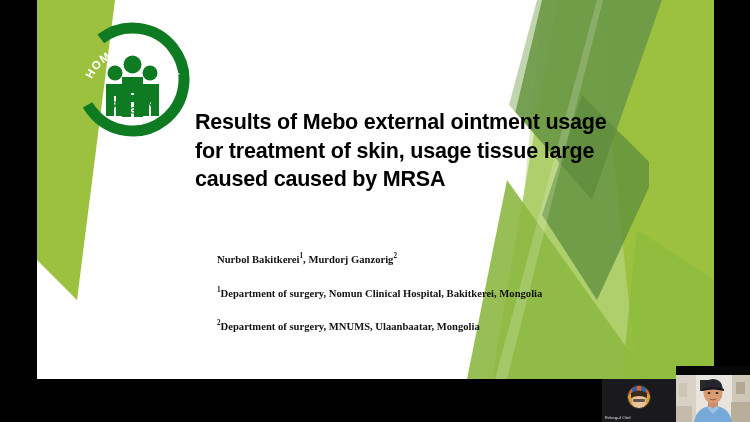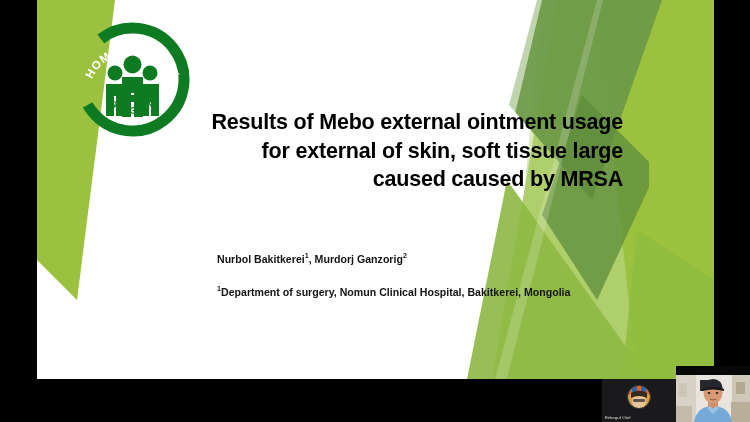--- a/index.html
+++ b/index.html
@@ -49,43 +49,42 @@
     left: 38px;
     top: 22px;
     width: 115px;
     height: 115px;
   }
   #logo-wrap svg { display: block; width: 115px; height: 115px; }
 
   
   #title-block {
     position: absolute;
-    left: 166px;
+    left: 158px;
     top: 108px;
     width: 420px;
-    text-align: right;
   }
   .title-line {
     font-family: "Liberation Sans", sans-serif;
     font-size: 21.5px;
     font-weight: bold;
     color: #000000;
     line-height: 28.5px;
     letter-spacing: -0.2px;
     white-space: nowrap;
   }
 
   #authors-block {
     position: absolute;
     left: 180px;
     top: 249px;
     width: 450px;
   }
   .auth-line {
-    font-family: Liberation Sans, sans-serif;
+    font-family: Liberation Serif, serif;
     font-size: 10.6px;
     font-weight: bold;
     color: #131313;
     line-height: 14px;
     white-space: nowrap;
     margin-bottom: 16px;
   }
   .auth-line sup { font-size: 7.2px; vertical-align: super; }
 
   
@@ -174,29 +173,30 @@
           <circle cx="75" cy="51" r="7.5"></circle>
           <path d="M 66,62 h 18 v 32 h -8 v -20 h -2 v 20 h -8 z"></path>
 
           <rect x="47" y="73" width="37" height="7"></rect>
         </g>
       </svg>
     </div>
 
     <div id="title-block">
       <div class="title-line">Results of Mebo external ointment usage</div>
-      <div class="title-line">for external of skin, soft tissue large</div>
+      <div class="title-line">for treatment of skin, usage tissue large</div>
       <div class="title-line">caused caused by MRSA</div>
     </div>
 
     <div id="authors-block">
       <div class="auth-line"><span>Nurbol Bakitkerei</span><sup>1</sup><span>, Murdorj Ganzorig</span><sup>2</sup></div>
 
       <div class="auth-line"><sup>1</sup><span>Department of surgery, Nomun Clinical Hospital, Bakitkerei, Mongolia</span></div>
 
+      <div class="auth-line"><sup>2</sup><span>Department of surgery, MNUMS, Ulaanbaatar, Mongolia</span></div>
     </div>
   </div>
 
   <div class="letterbox" style="left:0;top:0;width:37px;height:422px;"></div>
   <div class="letterbox" style="left:0;top:379px;width:602px;height:43px;"></div>
   <div class="letterbox" style="left:714px;top:0;width:36px;height:366px;"></div>
 
   <div id="tile-left">
     <svg width="74" height="43" viewBox="0 0 74 43">
       <rect x="0" y="0" width="74" height="43" fill="#1a1a1c"></rect>

